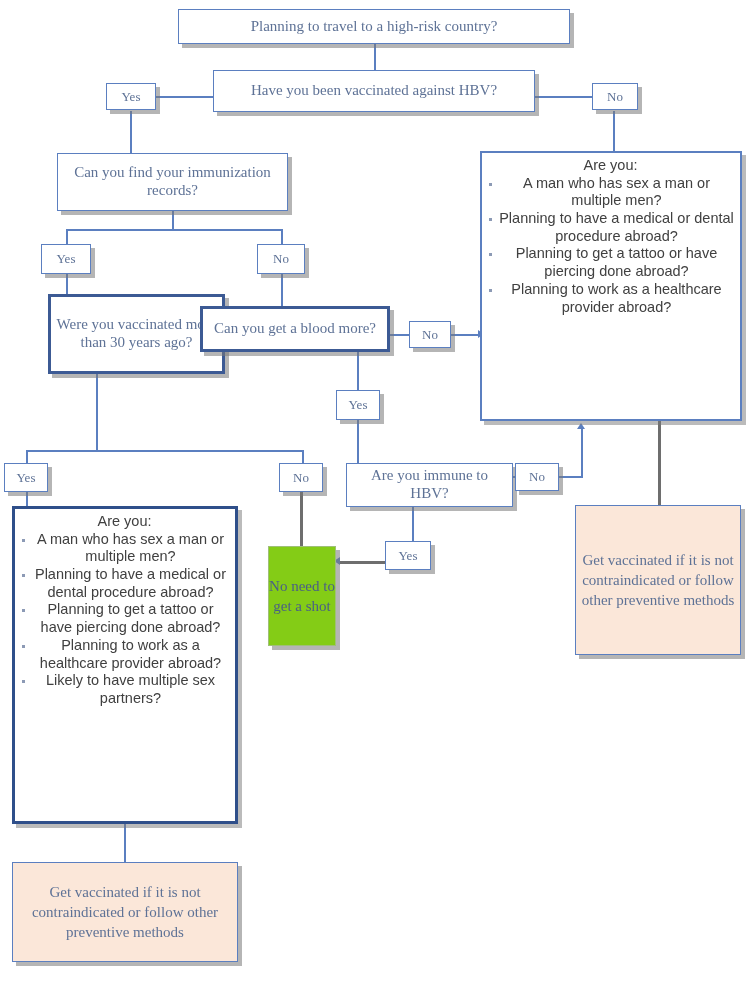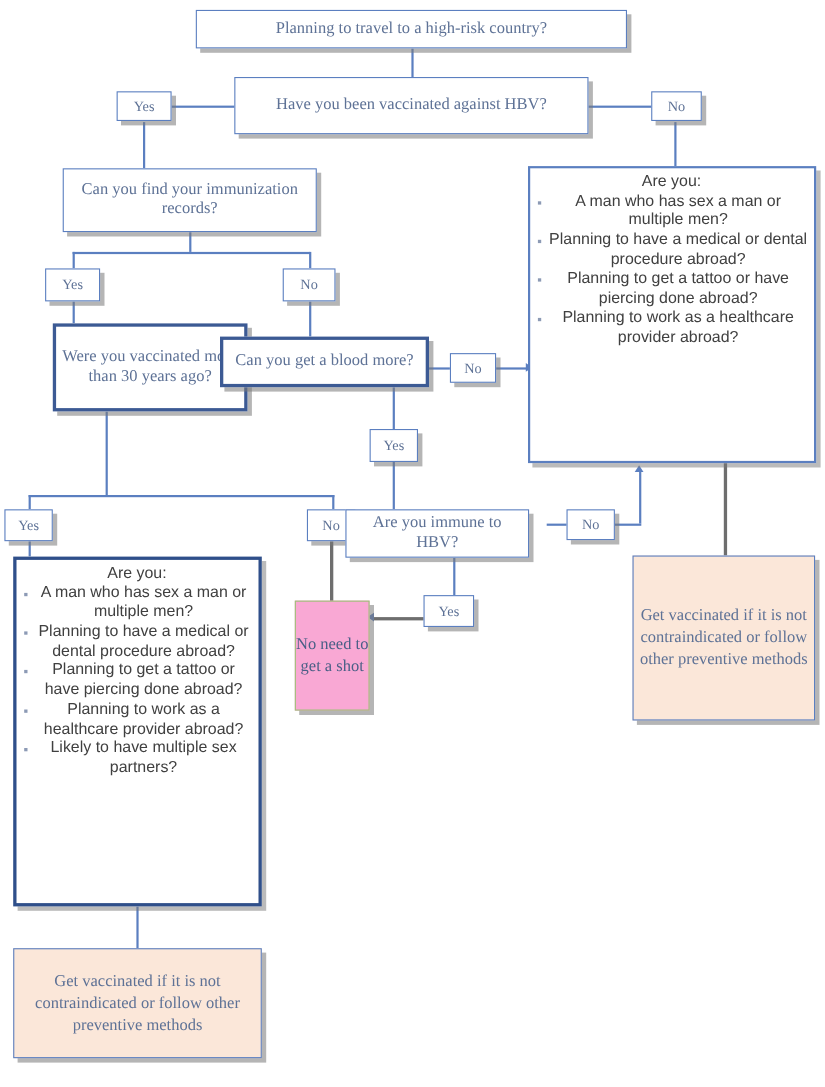--- a/index.html
+++ b/index.html
@@ -8,21 +8,21 @@
 
   
   .node{position:absolute;box-sizing:border-box;border:1px solid #5b7fc0;
         background:#ffffff;color:#5e7296;display:flex;align-items:center;
         justify-content:center;text-align:center;line-height:1.18;
         box-shadow:4px 4px 0 0 rgba(120,120,120,.55);font-family:Liberation Serif, serif;}
   .node.thick{border-width:3px;border-color:#3c5a94;}
 
   .q{font-size:15px;padding:3px 5px;}
   .lbl{font-size:13px;padding:1px 4px;background:#fff;}
-  .green{background:#f9a8d4;color:#4a5f86;border:1px solid #9fbf78;}
+  .green{background:#84cc16;color:#4a5f86;border:1px solid #9fbf78;}
   .peach{background:#fbe7d9;color:#5e7296;border:1px solid #5b7fc0;}
 
   .listbox{position:absolute;box-sizing:border-box;border:3px solid #2f4f8a;
            background:#fff;color:#404040;font-size:14.5px;line-height:1.22;
            box-shadow:4px 4px 0 0 rgba(120,120,120,.5);padding:4px 5px 4px 4px;}
   .listbox.thin{border:1px solid #5b7fc0;border-width:2px;}
   .listbox .hd{text-align:center;display:block;margin-bottom:0px;}
   .listbox ul{margin:0;padding:0 0 0 12px;list-style:none;text-align:center;}
   .listbox li{position:relative;margin:0 0 0 0;}
   .listbox li:before{content:"";position:absolute;left:-9px;top:8px;
@@ -90,21 +90,21 @@
   <div class="arw left" style="left:334px;top:557px;"></div>
 
   <div class="ln vd" style="left:658px;top:421px;height:84px;"></div>
 
   <div class="ln v" style="left:124px;top:824px;height:38px;"></div>
 
   <div class="node q" style="left:178px;top:9px;width:392px;height:35px;">
     <span>Planning to travel to a high-risk country?</span>
   </div>
 
-  <div class="node q" style="left:213px;top:70px;width:322px;height:52px;text-align:center;">
+  <div class="node q" style="left:213px;top:70px;width:322px;height:42px;text-align:center;">
     <span>Have you been vaccinated against HBV?</span>
   </div>
 
   <div class="node lbl" style="left:106px;top:83px;width:50px;height:27px;">
     <span>Yes</span>
   </div>
   <div class="node lbl" style="left:592px;top:83px;width:46px;height:27px;">
     <span>No</span>
   </div>
 
@@ -134,21 +134,21 @@
     <span>Yes</span>
   </div>
 
   <div class="node lbl" style="left:4px;top:463px;width:44px;height:29px;">
     <span>Yes</span>
   </div>
   <div class="node lbl" style="left:279px;top:463px;width:44px;height:29px;">
     <span>No</span>
   </div>
 
-  <div class="node q" style="left:314px;top:463px;width:167px;height:44px;">
+  <div class="node q" style="left:346px;top:463px;width:167px;height:44px;">
     <span>Are you immune to HBV?</span>
   </div>
 
   <div class="node lbl" style="left:515px;top:463px;width:44px;height:28px;">
     <span>No</span>
   </div>
   <div class="node lbl" style="left:385px;top:541px;width:46px;height:29px;">
     <span>Yes</span>
   </div>
 

